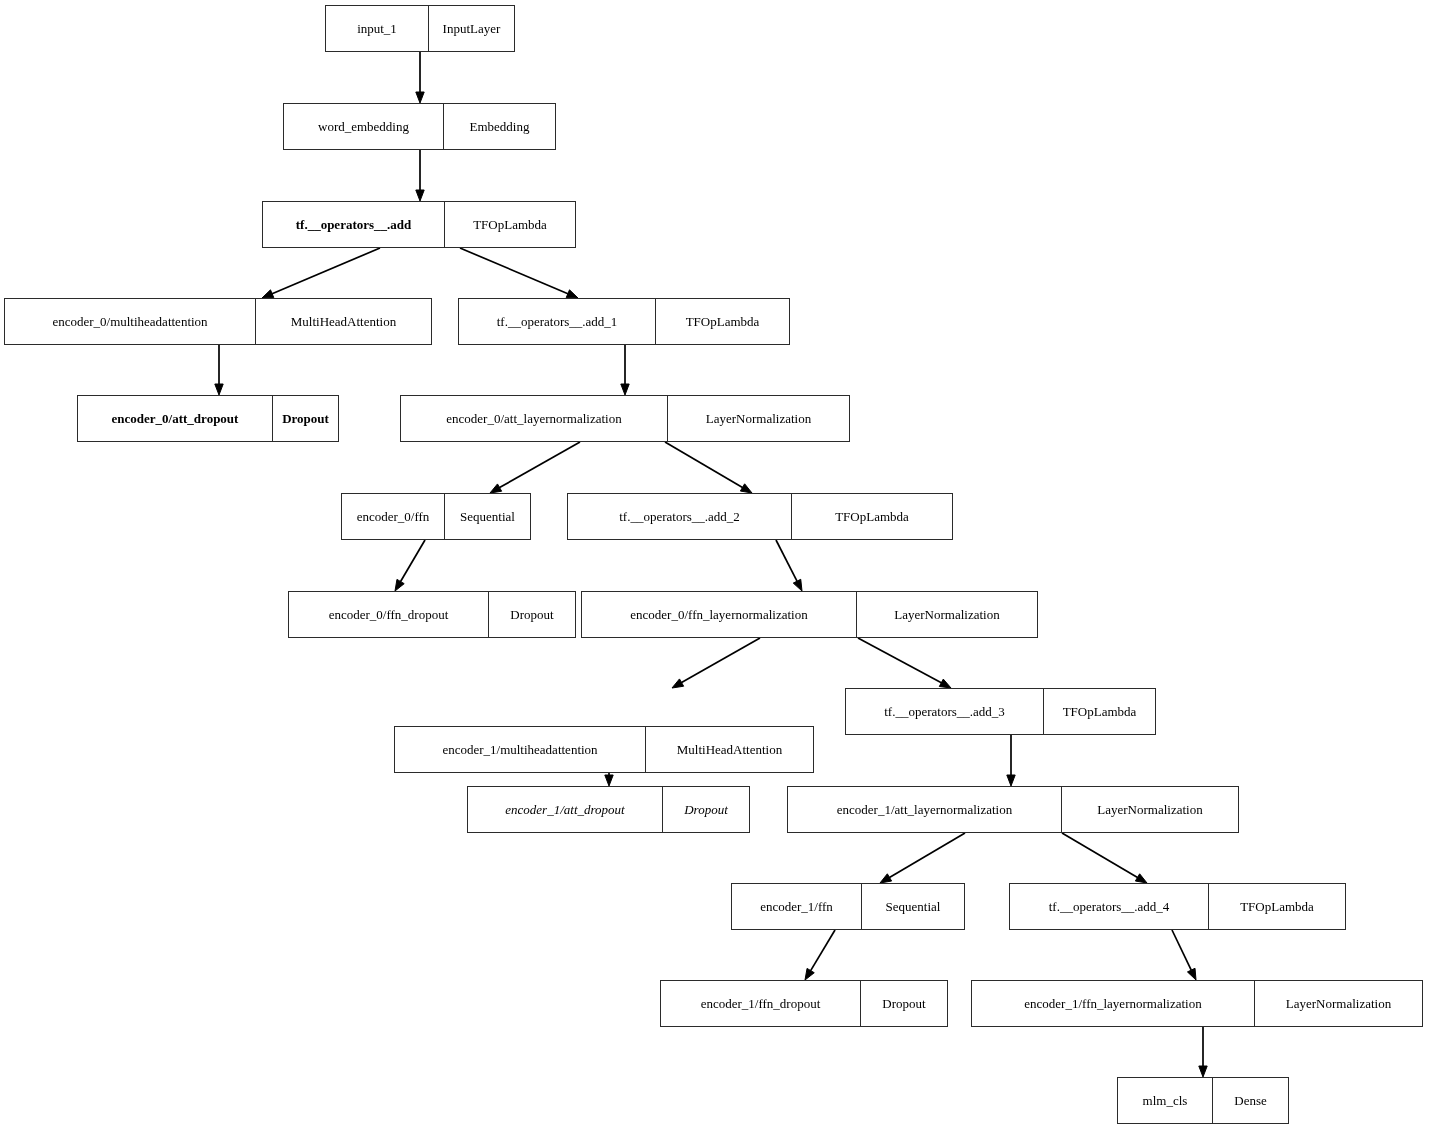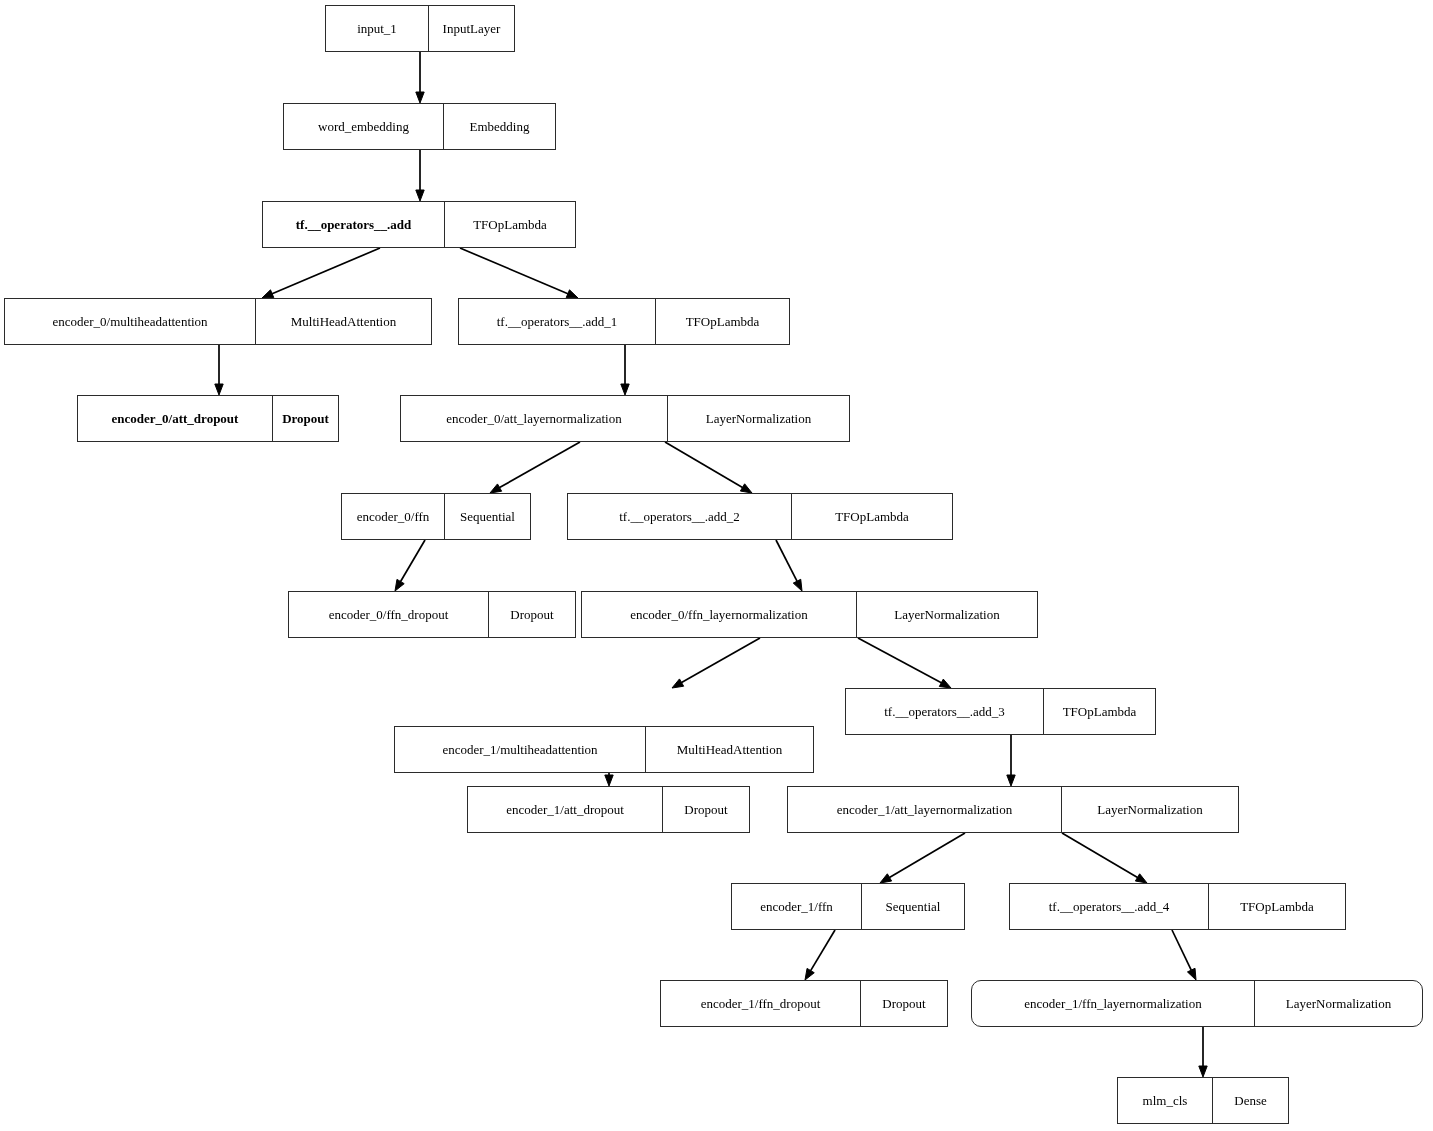--- a/index.html
+++ b/index.html
@@ -189,41 +189,41 @@
         <div class="cell type" style="flex: 1 1 auto;">LayerNormalization</div>
       </div>
       <div class="node" style="left: 394px; top: 688px; width: 420px; margin-top: 38px;">
         <div class="cell name" style="width: 251px; flex: 0 0 251px;">encoder_1/multiheadattention</div>
         <div class="cell type" style="flex: 1 1 auto;">MultiHeadAttention</div>
       </div>
       <div class="node" style="left: 845px; top: 688px; width: 311px;">
         <div class="cell name" style="width: 198px; flex: 0 0 198px;">tf.__operators__.add_3</div>
         <div class="cell type" style="flex: 1 1 auto;">TFOpLambda</div>
       </div>
-      <div class="node" style="left: 467px; top: 786px; width: 283px;">
+      <div class="node" style="left: 467px; top: 786px; width: 283px; font-style: italic;">
         <div class="cell name" style="width: 195px; flex: 0 0 195px;">encoder_1/att_dropout</div>
         <div class="cell type" style="flex: 1 1 auto;">Dropout</div>
       </div>
       <div class="node" style="left: 787px; top: 786px; width: 452px;">
         <div class="cell name" style="width: 274px; flex: 0 0 274px;">encoder_1/att_layernormalization</div>
         <div class="cell type" style="flex: 1 1 auto;">LayerNormalization</div>
       </div>
       <div class="node" style="left: 731px; top: 883px; width: 234px;">
         <div class="cell name" style="width: 130px; flex: 0 0 130px;">encoder_1/ffn</div>
         <div class="cell type" style="flex: 1 1 auto;">Sequential</div>
       </div>
       <div class="node" style="left: 1009px; top: 883px; width: 337px;">
         <div class="cell name" style="width: 199px; flex: 0 0 199px;">tf.__operators__.add_4</div>
         <div class="cell type" style="flex: 1 1 auto;">TFOpLambda</div>
       </div>
       <div class="node" style="left: 660px; top: 980px; width: 288px;">
         <div class="cell name" style="width: 200px; flex: 0 0 200px;">encoder_1/ffn_dropout</div>
         <div class="cell type" style="flex: 1 1 auto;">Dropout</div>
       </div>
-      <div class="node" style="left: 971px; top: 980px; width: 452px; border-radius: 10px;">
+      <div class="node" style="left: 971px; top: 980px; width: 452px;">
         <div class="cell name" style="width: 283px; flex: 0 0 283px;">encoder_1/ffn_layernormalization</div>
         <div class="cell type" style="flex: 1 1 auto;">LayerNormalization</div>
       </div>
       <div class="node" style="left: 1117px; top: 1077px; width: 172px;">
         <div class="cell name" style="width: 95px; flex: 0 0 95px;">mlm_cls</div>
         <div class="cell type" style="flex: 1 1 auto;">Dense</div>
       </div>
     </div>
 </div>
 

